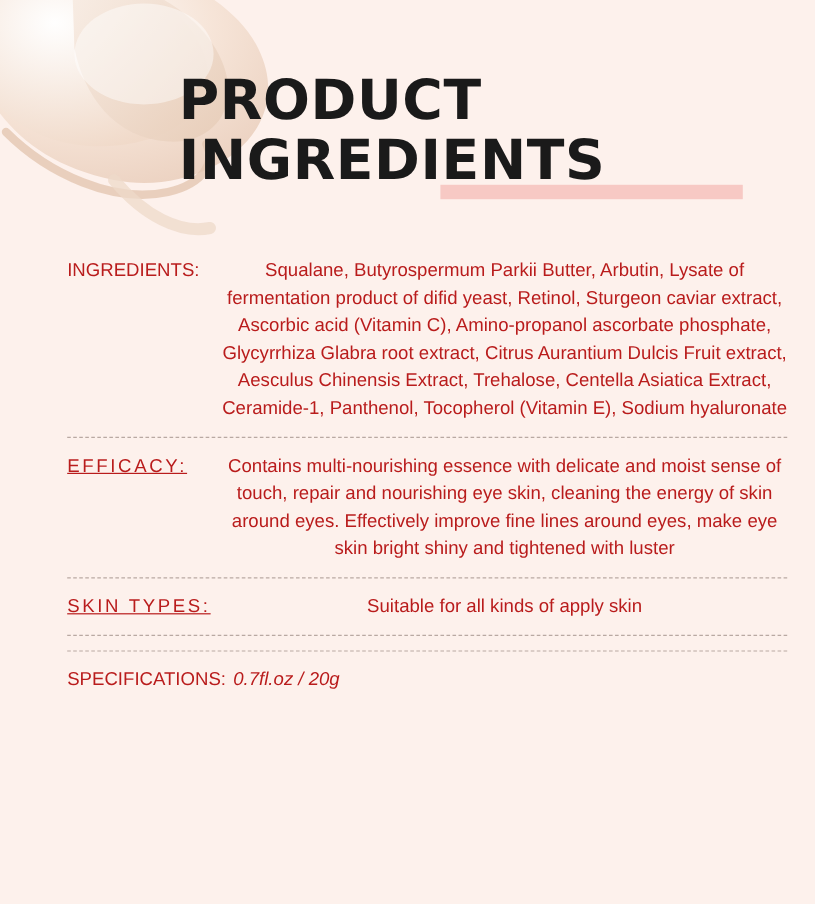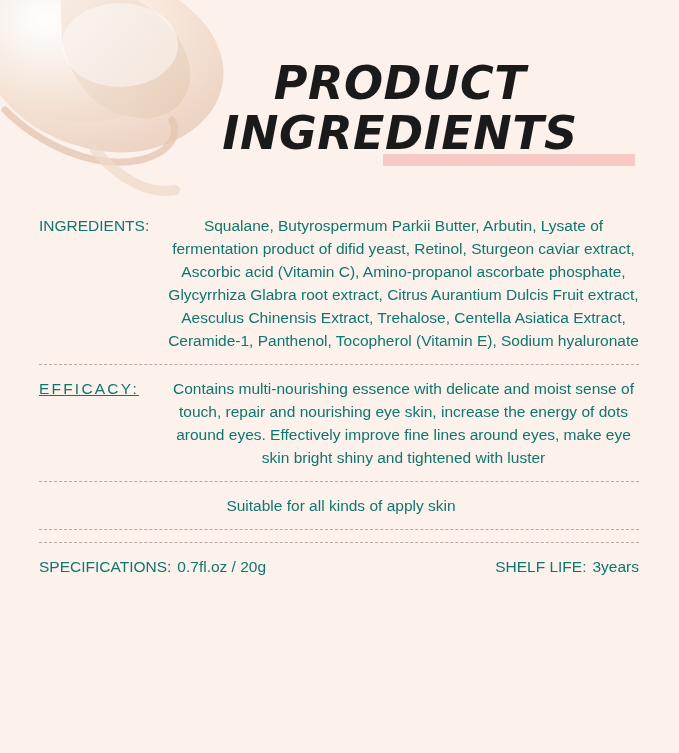--- a/index.html
+++ b/index.html
@@ -24,24 +24,23 @@
     width: 420px;
     height: 240px;
     overflow: hidden;
     pointer-events: none;
   }
 
   
   .header {
     position: absolute;
     top: 58px;
-    right: 44px;
-    text-align: center;
+    right: 60px;
+    text-align: left;
     width: 470px;
-    font-style: italic;
   }
   .header .title-line {
     font-family: "DejaVu Sans", sans-serif;
     font-weight: bold;
     font-size: 46px;
     line-height: 50px;
     letter-spacing: 0.5px;
     color: #1a1a1a;
     display: block;
     position: relative;
@@ -54,25 +53,25 @@
     width: 252px;
     height: 12px;
     background: #f7c9c4;
     z-index: 1;
   }
 
   
   .content {
     position: absolute;
     top: 214px;
-    left: 39px;
+    left: 56px;
     width: 600px;
     font-size: 15.5px;
     line-height: 23px;
-    color: #0f766e;
+    color: #b91c1c;
   }
 
   .row {
     display: flex;
     align-items: flex-start;
   }
   .label {
     flex: 0 0 auto;
     width: 125px;
     text-align: left;
@@ -104,20 +103,21 @@
     justify-content: space-between;
     align-items: center;
     width: 100%;
   }
   .footer-item { display: flex; align-items: baseline; }
   .footer-item .label-inline {
     white-space: nowrap;
   }
   .footer-item .val-inline {
     padding-left: 6px;
+    font-style: italic;
   }
 </style>
 </head>
 <body>
 
 <div class="deco">
   <svg width="420" height="240" viewBox="0 0 420 240" xmlns="http://www.w3.org/2000/svg">
     <defs>
       <radialGradient id="g1" cx="45%" cy="35%" r="70%">
         <stop offset="0%" stop-color="#ffffff" stop-opacity="0.95"></stop>
@@ -152,38 +152,35 @@
 
   <div class="row block">
     <div class="label">INGREDIENTS:</div>
     <div class="value">Squalane, Butyrospermum Parkii Butter, Arbutin, Lysate of fermentation product of difid yeast, Retinol, Sturgeon caviar extract, Ascorbic acid (Vitamin C), Amino-propanol ascorbate phosphate, Glycyrrhiza Glabra root extract, Citrus Aurantium Dulcis Fruit extract, Aesculus Chinensis Extract, Trehalose, Centella Asiatica Extract, Ceramide-1, Panthenol, Tocopherol (Vitamin E), Sodium hyaluronate</div>
   </div>
 
   <div class="dashed"></div>
 
   <div class="row block">
     <div class="label spaced">EFFICACY:</div>
-    <div class="value">Contains multi-nourishing essence with delicate and moist sense of touch, repair and nourishing eye skin, increase the energy of dots around eyes. Effectively improve fine lines around eyes, make eye skin bright shiny and tightened with luster</div>
+    <div class="value">Contains multi-nourishing essence with delicate and moist sense of touch, repair and nourishing eye skin, cleaning the energy of skin around eyes. Effectively improve fine lines around eyes, make eye skin bright shiny and tightened with luster</div>
   </div>
 
   <div class="dashed"></div>
 
   <div class="row block">
+    <div class="label spaced">SKIN TYPES:</div>
     <div class="value">Suitable for all kinds of apply skin</div>
   </div>
 
   <div class="dashed"></div>
 
 
   <div class="dashed"></div>
 
   <div class="footer-row">
     <div class="footer-item">
       <span class="label-inline">SPECIFICATIONS:</span>
       <span class="val-inline">0.7fl.oz / 20g</span>
     </div>
-    <div class="footer-item">
-      <span class="label-inline">SHELF LIFE:</span>
-      <span class="val-inline">3years</span>
-    </div>
   </div>
 
 </div>
 
 </body></html>

